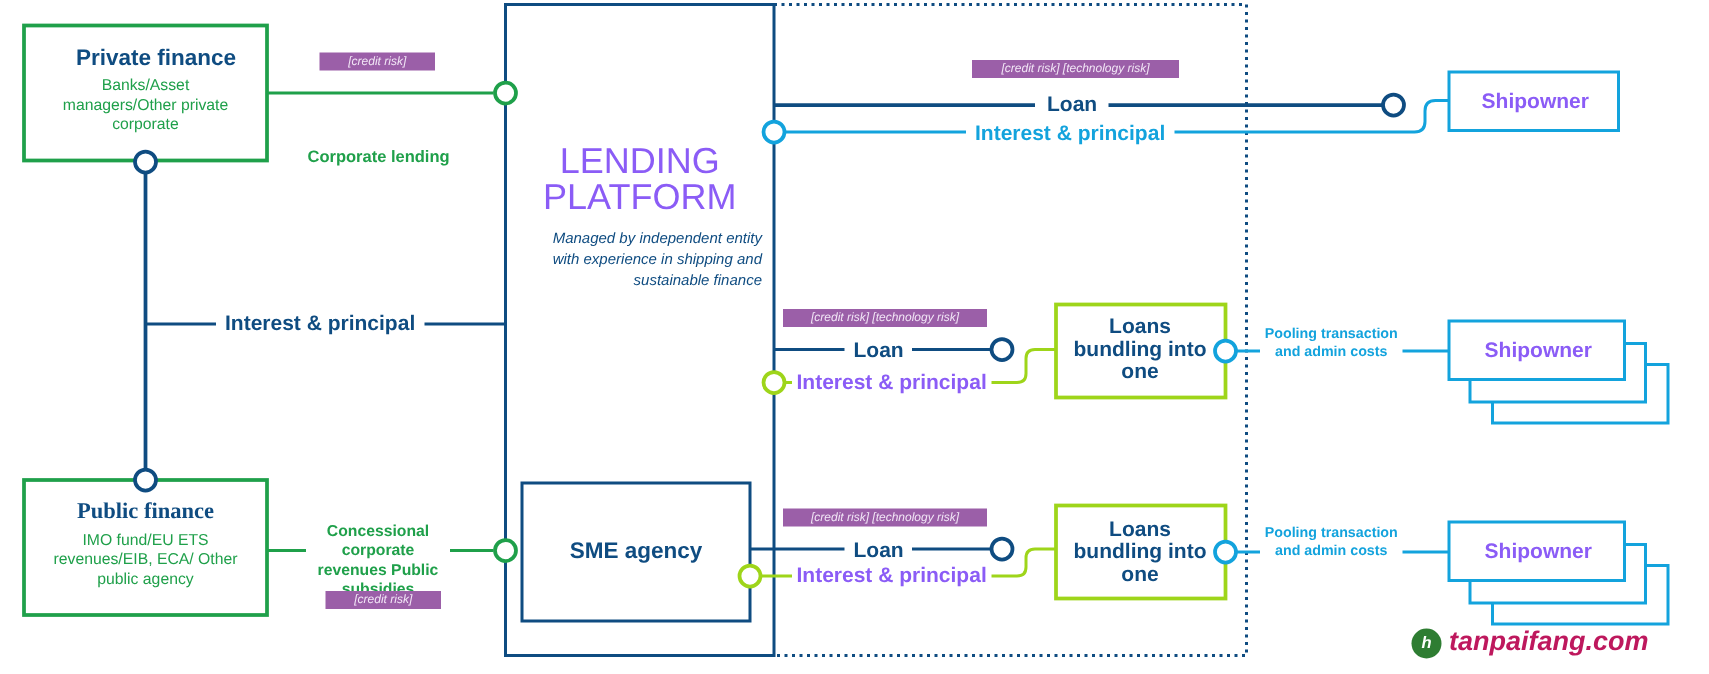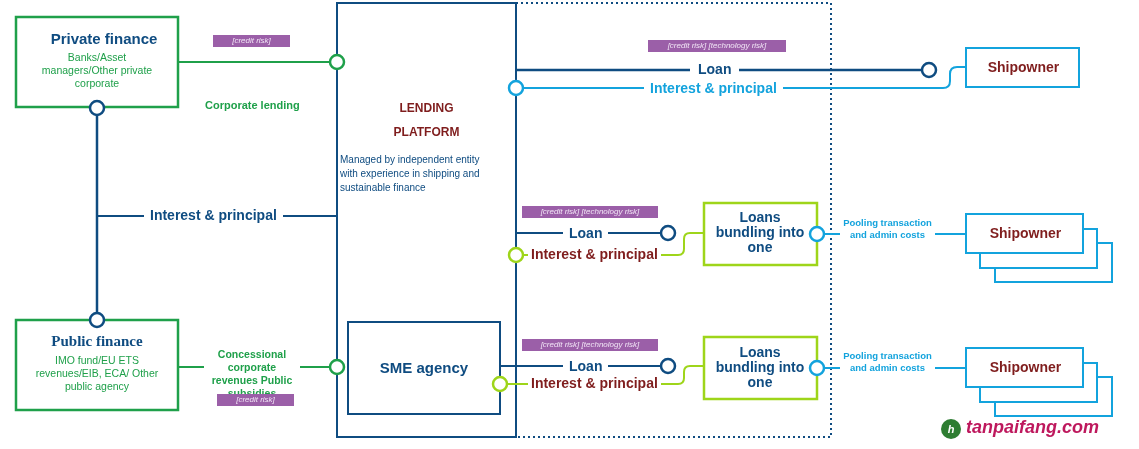--- a/index.html
+++ b/index.html
@@ -7,21 +7,21 @@
          font-family: "Liberation Sans", sans-serif; }
   svg#diagram { position: absolute; left: 0; top: 0; }
   .abs { position: absolute; }
   .box-title { font-weight: bold; color: #0f4c81; text-align: center; }
   .green-sub { color: #1fa04a; text-align: center; font-size: 10.5px; line-height: 13px; }
   .risk { position: absolute; background: #9b5fa8; color: #f2e6f6; font-style: italic;
           font-size: 8px; line-height: 12px; text-align: center; }
   .lbl { position: absolute; font-weight: bold; background: #fff; white-space: nowrap; }
   .navy { color: #0f4c81; }
   .cyan { color: #13a3dd; }
-  .lime { color: #7f1d1d; }
+  .lime { color: #8b5cf6; }
   .green { color: #1fa04a; }
 </style>
 </head>
 <body>
 
 <svg id="diagram" width="1139" height="449">
 
   <path d="M516 3 H831 V437 H516" fill="none" stroke="#0f4c81" stroke-width="2" stroke-dasharray="2 3"></path>
 
   <rect x="337" y="3" width="179" height="434" fill="none" stroke="#0f4c81" stroke-width="2"></rect>
@@ -80,25 +80,25 @@
 <div class="risk" style="left:213px;top:35px;width:77px;">[credit risk]</div>
 <div class="lbl green" style="left:201px;top:55px;font-size:11px;padding:0 4px;margin-top:44px;">Corporate lending</div>
 
 <div class="abs box-title" style="left:18px;top:333px;width:158px;font-size:15px;font-family:Liberation Serif, serif;">Public finance</div>
 <div class="abs green-sub" style="left:34px;top:354px;width:126px;">IMO fund/EU ETS revenues/EIB, ECA/ Other public agency</div>
 <div class="lbl green" style="left:204px;top:348px;width:96px;font-size:10.5px;line-height:13px;text-align:center;white-space:normal;">Concessional corporate revenues Public subsidies</div>
 <div class="risk" style="left:217px;top:394px;width:77px;">[credit risk]</div>
 
 <div class="lbl navy" style="left:144px;top:207px;font-size:14px;padding:0 6px;">Interest &amp; principal</div>
 
-<div class="abs lime" style="left:340px;top:96px;width:173px;text-align:center;font-weight:bold;font-size:12px;line-height:24px;">
+<div class="abs lime" style="left:340px;top:96px;width:173px;text-align:center;font-weight:normal;font-size:24px;line-height:24px;">
   <span>LENDING</span><br>
   <span>PLATFORM</span>
 </div>
-<div class="abs navy" style="left:340px;top:153px;width:140px;text-align:left;font-size:10px;line-height:14px;">Managed by independent entity with experience in shipping and sustainable finance</div>
+<div class="abs navy" style="left:368px;top:153px;width:140px;text-align:right;font-size:10px;line-height:14px;font-style:italic;">Managed by independent entity with experience in shipping and sustainable finance</div>
 <div class="abs box-title" style="left:350px;top:359px;width:148px;font-size:15px;">SME agency</div>
 
 <div class="risk" style="left:648px;top:40px;width:138px;">[credit risk] [technology risk]</div>
 <div class="lbl navy" style="left:690px;top:61px;font-size:14px;padding:0 8px;">Loan</div>
 <div class="lbl cyan" style="left:644px;top:80px;font-size:14px;padding:0 6px;">Interest &amp; principal</div>
 <div class="abs lime" style="left:968px;top:59px;width:111px;text-align:center;font-weight:bold;font-size:14px;">Shipowner</div>
 
 <div class="risk" style="left:522px;top:206px;width:136px;">[credit risk] [technology risk]</div>
 <div class="lbl navy" style="left:563px;top:225px;font-size:14px;padding:0 6px;">Loan</div>
 <div class="lbl lime" style="left:528px;top:246px;font-size:14px;padding:0 3px;">Interest &amp; principal</div>

